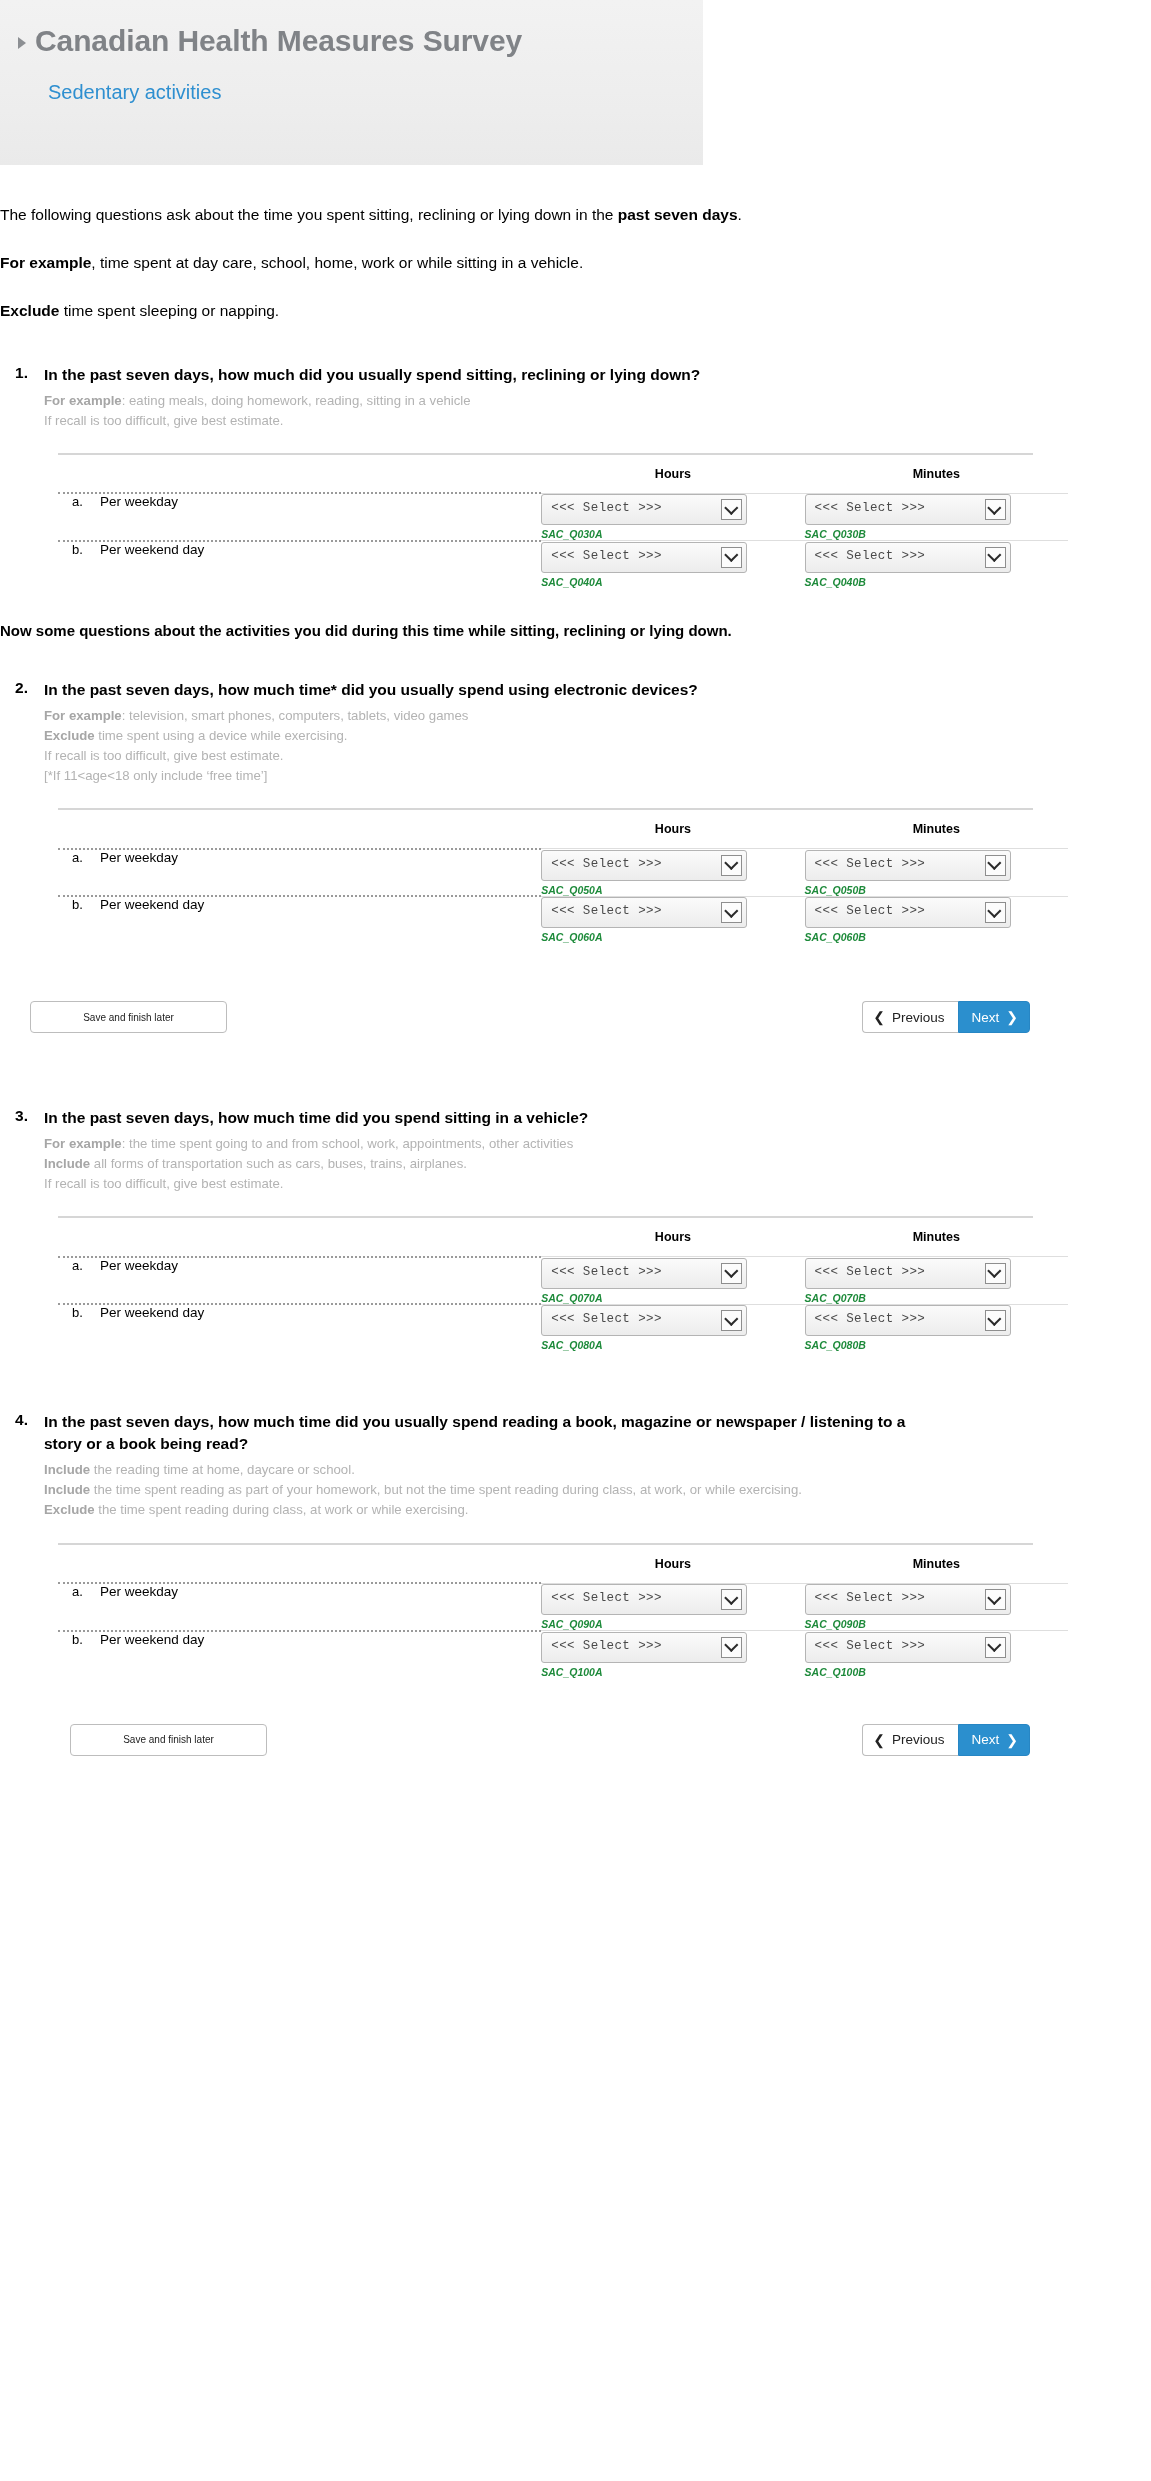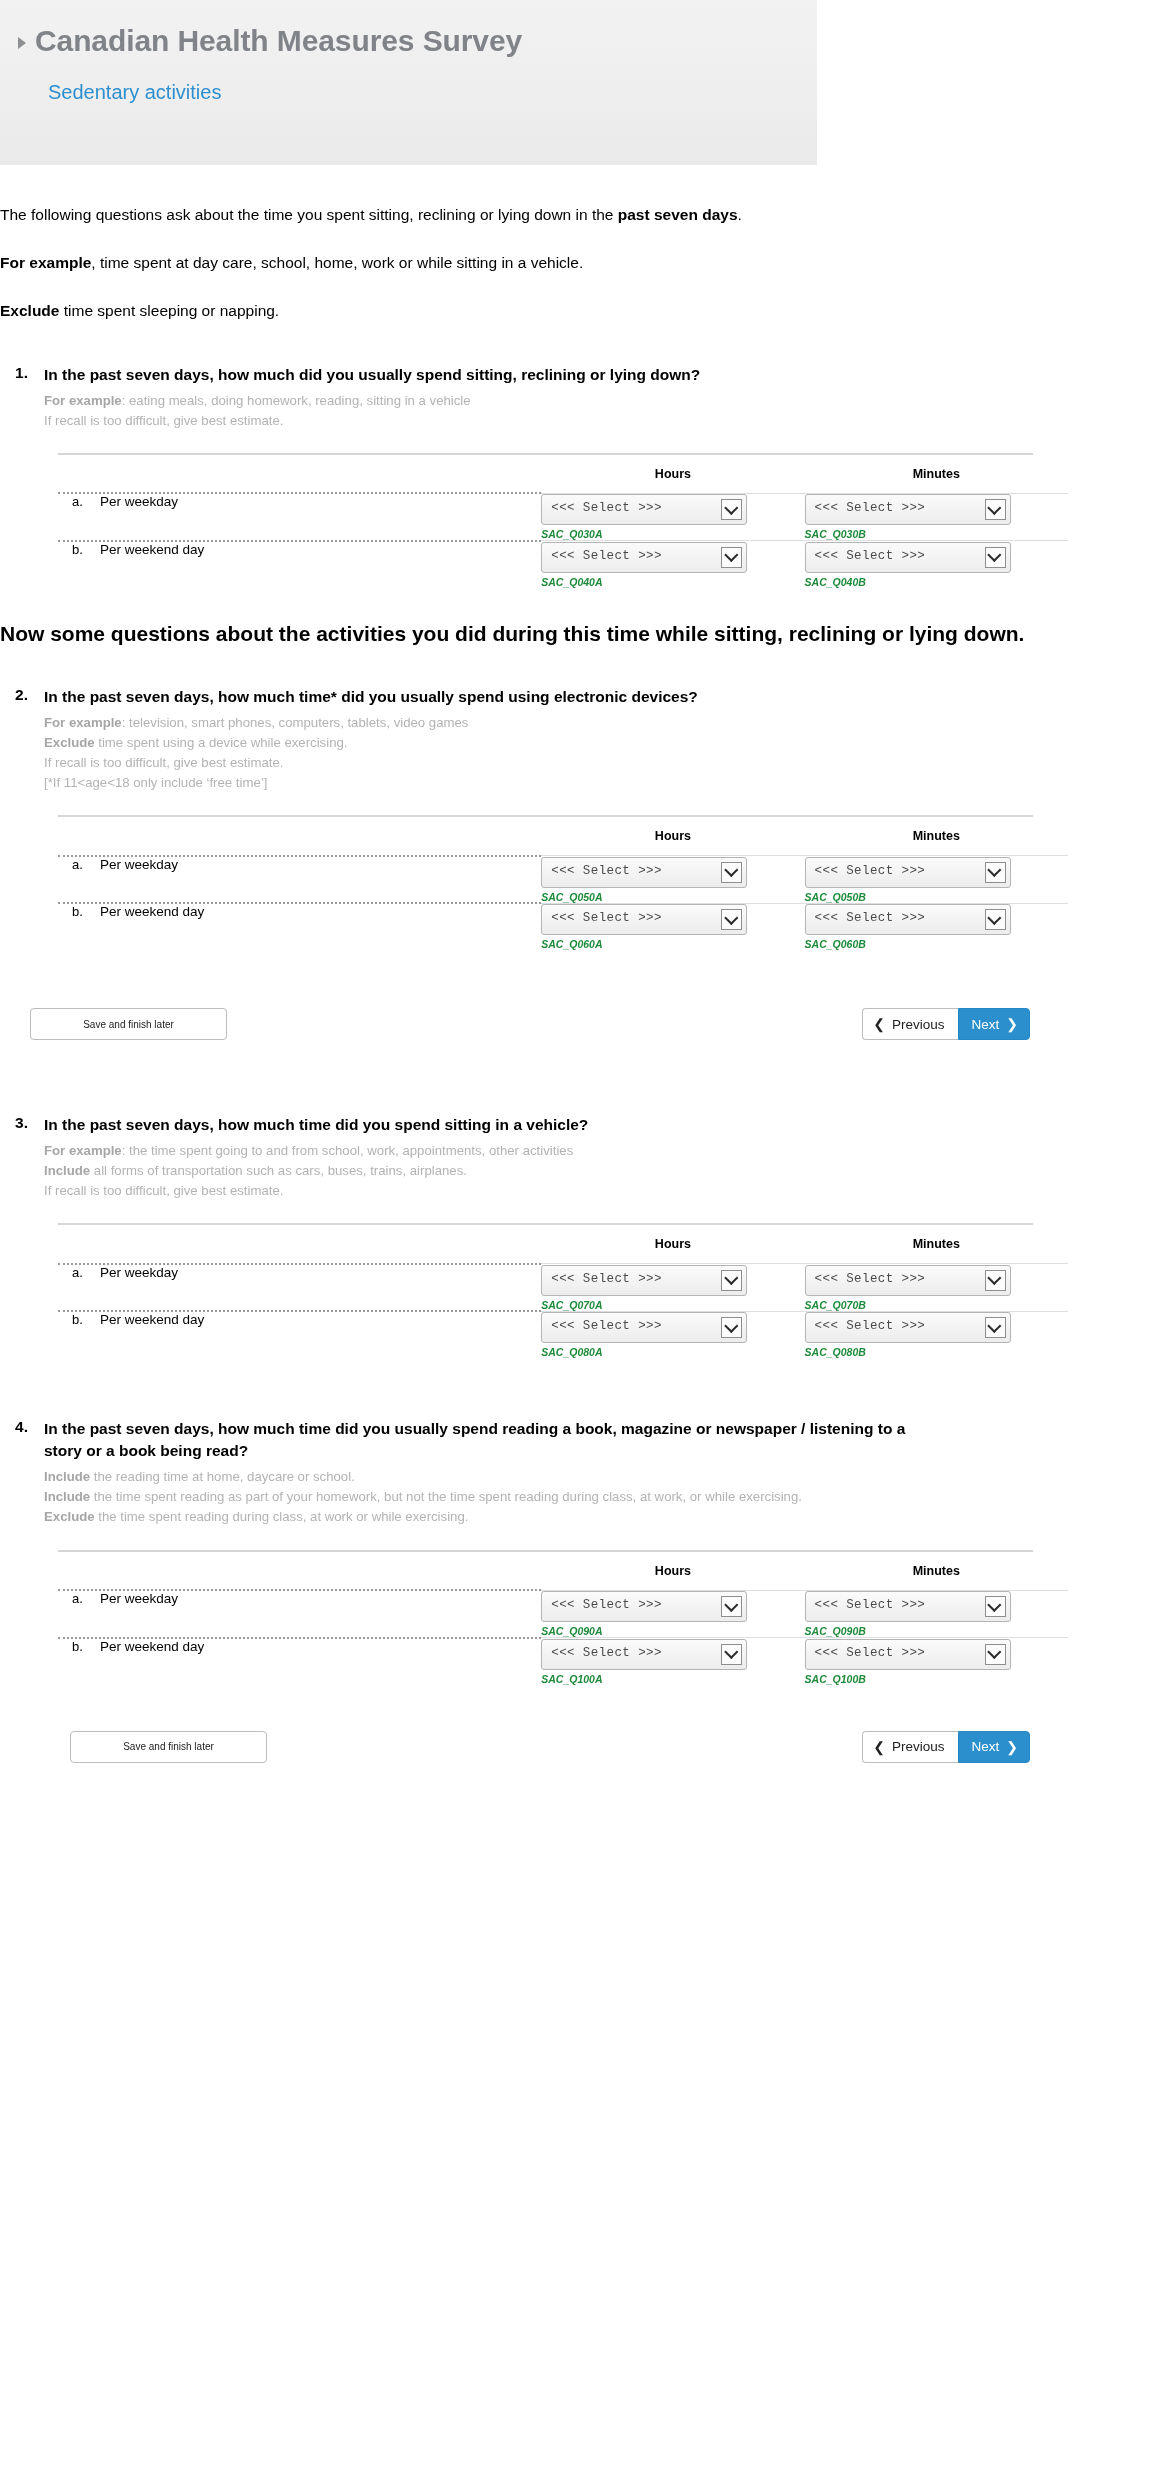--- a/index.html
+++ b/index.html
@@ -7,21 +7,21 @@
     width:1151px;
     background:#ffffff;
     font-family:"Liberation Sans", sans-serif;
     color:#000;
     -webkit-font-smoothing:antialiased;
   }
   .page{position:relative;width:1151px;min-height:2481px;overflow:hidden;}
 
   
   .banner{
-    width:817px;height:165px;
+    width:703px;height:165px;
     background:linear-gradient(180deg,#f2f2f2 0%,#eeeeee 55%,#eaeaea 100%);
     box-sizing:border-box;
     padding:14px 0 0 18px;
     position:relative;
   }
   .survey-line{display:flex;align-items:center;gap:9px;margin-top:10px;}
   .tri-icon{
     width:0;height:0;
     border-left:8px solid #8c8f93;
     border-top:6px solid transparent;
@@ -99,21 +99,21 @@
     border-bottom:2px solid #2b2b2b;
     transform:rotate(-45deg) translate(1px,-2px);
   }
   .fieldcode{
     margin-top:3px;
     font-size:10.5px;color:#1d8a3a;font-style:italic;font-weight:bold;
     font-family:Liberation Sans, sans-serif;
   }
 
   
-  .statement{font-size:21px;font-weight:bold;margin:34px 0 0 0;}
+  .statement{font-size:15px;font-weight:bold;margin:34px 0 0 0;}
 
   
   .navbar{position:relative;height:34px;margin-top:40px;width:1030px;}
   .btn-save{
     position:absolute;left:30px;top:0;
     width:197px;height:32px;
     border:1px solid #bdbdbd;border-radius:4px;
     background:#ffffff;
     font-size:10px;color:#222;
     display:flex;align-items:center;justify-content:center;

